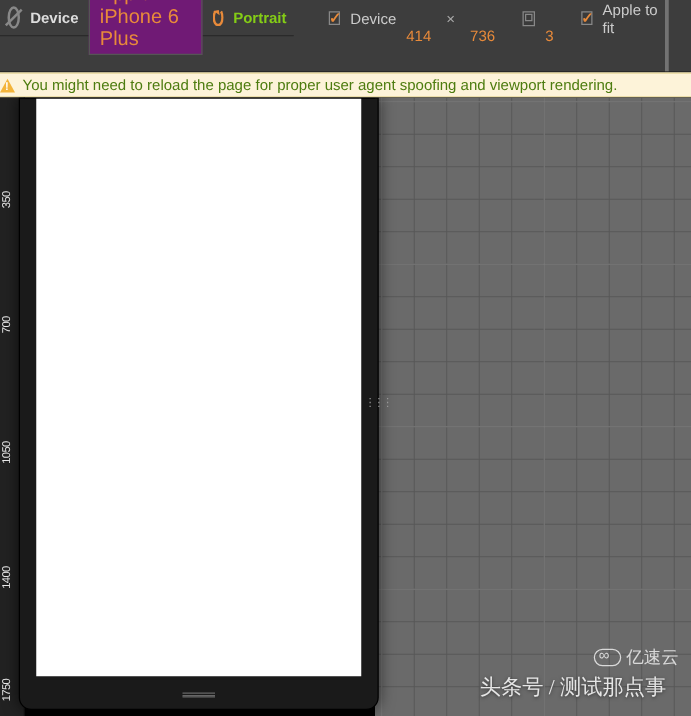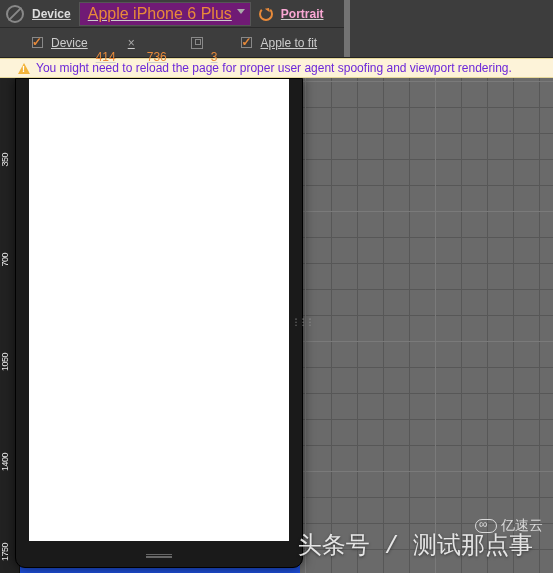--- a/index.html
+++ b/index.html
@@ -18,24 +18,23 @@
     .toolbar {
       display: flex;
       background: #3d3d3d;
       height: 58px;
       color: #ccc;
       font-size: 12px;
       border-bottom: 1px solid #222;
     }
     .toolbar-left {
       display: flex;
-      flex-direction: column;
+      flex-direction: row;
       flex: 0 0 350px;
-      border-right: 6px solid #737373;
-      text-decoration: underline;
+      border-right: 3px solid #737373;
     }
     .row1, .row2 {
       display: flex;
       align-items: center;
       height: 29px;
       padding: 0 6px;
       gap: 8px;
     }
     .row1 { border-bottom: 1px solid #2a2a2a; }
     .no-icon {
@@ -82,21 +81,21 @@
       display: inline-block;
     }
     .rotate-icon::after {
       content:"";
       position: absolute;
       top: -4px; right: -1px;
       border: 3px solid transparent;
       border-bottom-color: #e88a3a;
       transform: rotate(35deg);
     }
-    .orient { color: #f9a8d4; font-weight: bold; cursor: pointer; }
+    .orient { color: #84cc16; font-weight: bold; cursor: pointer; }
     .chk {
       display: inline-block;
       width: 11px; height: 11px;
       border: 1px solid #888;
       background: #3a3a3a;
       position: relative;
     }
     .chk.checked::after {
       content: "✓";
       color: #e88a3a;
@@ -123,23 +122,23 @@
       gap: 10px;
     }
     .trow:first-child { border-bottom: 1px solid #2a333a; }
     .netlabel { color: #ddd; font-weight: bold; }
     .link { color: #5a9fd4; font-size: 12px; }
     .ua-label { color: #bbb; }
     .warning-bar {
       background: #fdf3d9;
       border-top: 1px solid #e6d89a;
       border-bottom: 1px solid #e6d89a;
-      color: #6d28d9;
+      color: #4d7c0f;
       font-size: 12px;
-      padding: 2px 18px;
+      padding: 2px 0;
       height: 20px;
       display: flex;
       align-items: center;
       gap: 6px;
     }
     .warn-icon {
       width: 0; height: 0;
       border-left: 6px solid transparent;
       border-right: 6px solid transparent;
       border-bottom: 11px solid #f3b43a;
@@ -149,21 +148,21 @@
       content:"!";
       position: absolute;
       top: 1px; left: -2px;
       color: #fff;
       font-size: 9px;
       font-weight: bold;
     }
     .workspace {
       position: relative;
       height: 495px;
-      background: #1d4ed8;
+      background: #000000;
       overflow: hidden;
     }
     .grid-bg {
       position: absolute;
       top: 0; left: 300px; right: 0; bottom: 0;
       background-color: #6a6a6a;
       background-image:
         linear-gradient(#7a7a7a 1px, transparent 1px),
         linear-gradient(90deg, #7a7a7a 1px, transparent 1px),
         linear-gradient(#575757 1px, transparent 1px),
@@ -229,22 +228,22 @@
       border-top: 1px solid #666;
       border-bottom: 1px solid #666;
       padding: 1px 0;
     }
     .home-line::after{ content:""; display:block; height:1px; background:#666;}
     .watermark-main {
       position: absolute;
       right: 20px;
       bottom: 12px;
       color: rgba(255,255,255,0.85);
-      font-size: 24px;
-      font-family: Liberation Mono, monospace;
+      font-size: 17px;
+      font-family: Liberation Serif, serif;
       text-shadow: 0 1px 3px rgba(0,0,0,0.5);
     }
     .watermark-logo {
       position: absolute;
       right: 10px;
       bottom: 38px;
       color: rgba(255,255,255,0.75);
       font-size: 14px;
       display:flex;
       align-items:center;

